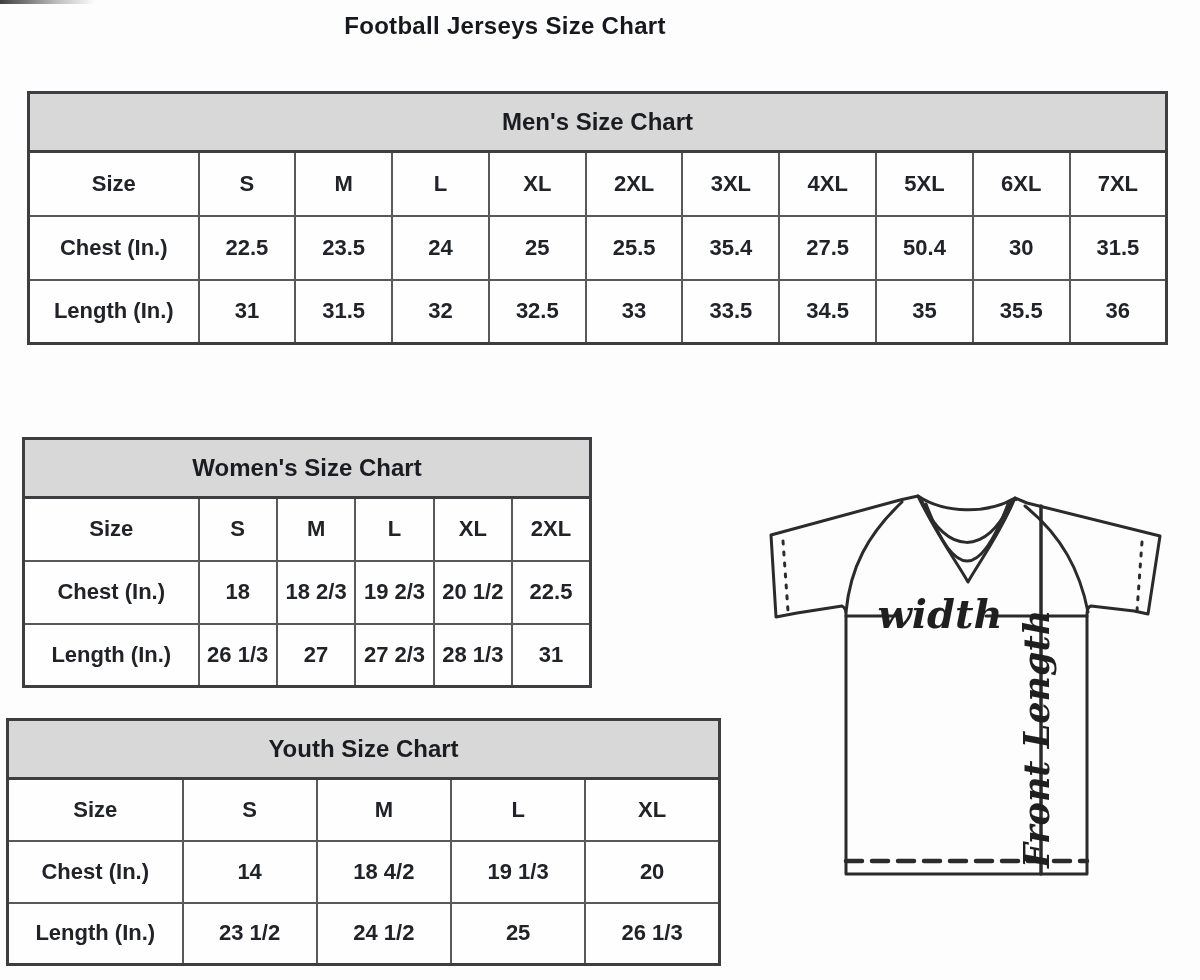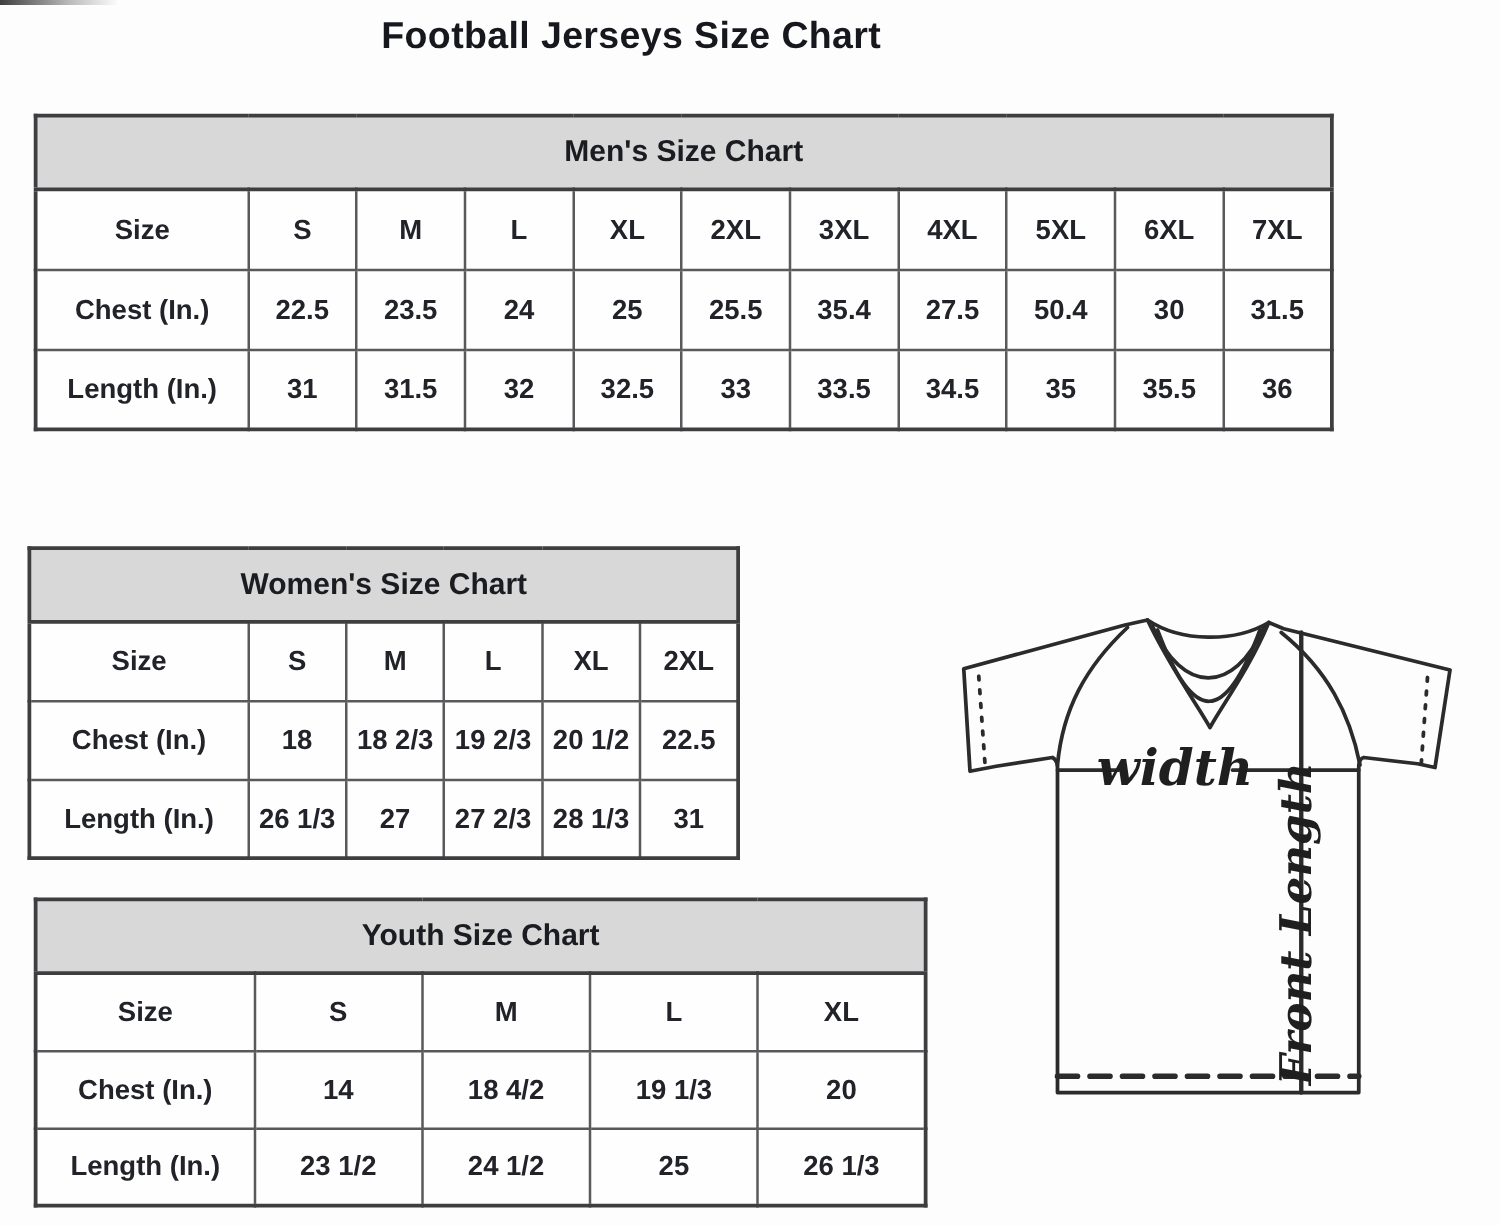--- a/index.html
+++ b/index.html
@@ -11,33 +11,33 @@
     color:#1e1f24;
     overflow:hidden;
   }
   .corner-artifact {
     position:absolute; left:0; top:0; width:95px; height:4px;
     background:linear-gradient(to right,#3f3f3f,#bdbdbd 60%,#fdfdfd);
   }
   .page-title {
     position:absolute; top:12px; left:0; width:1010px;
     text-align:center;
-    font-size:30px; font-weight:bold; letter-spacing:0.3px;
+    font-size:24px; font-weight:bold; letter-spacing:0.3px;
     color:#17181d;
   }
   table.size-table {
     border-collapse:collapse;
     table-layout:fixed;
     position:absolute;
     border:3px solid #3e3e40;
     background:#fefefe;
   }
-  table.mens   { left:27px; top:91px;  width:1040px; }
+  table.mens   { left:27px; top:91px;  width:1141px; }
   table.womens { left:22px; top:437px; width:570px;  }
-  table.youth  { left:27px; top:718px; width:715px;  }
+  table.youth  { left:6px; top:718px; width:715px;  }
 
   .mens   col.label-col { width:170px; }
   .womens col.label-col { width:175px; }
   .youth  col.label-col { width:175px; }
 
   table.size-table th.band {
     background:#d8d8d8;
     height:59px;
     font-size:24px;
     font-weight:bold;

